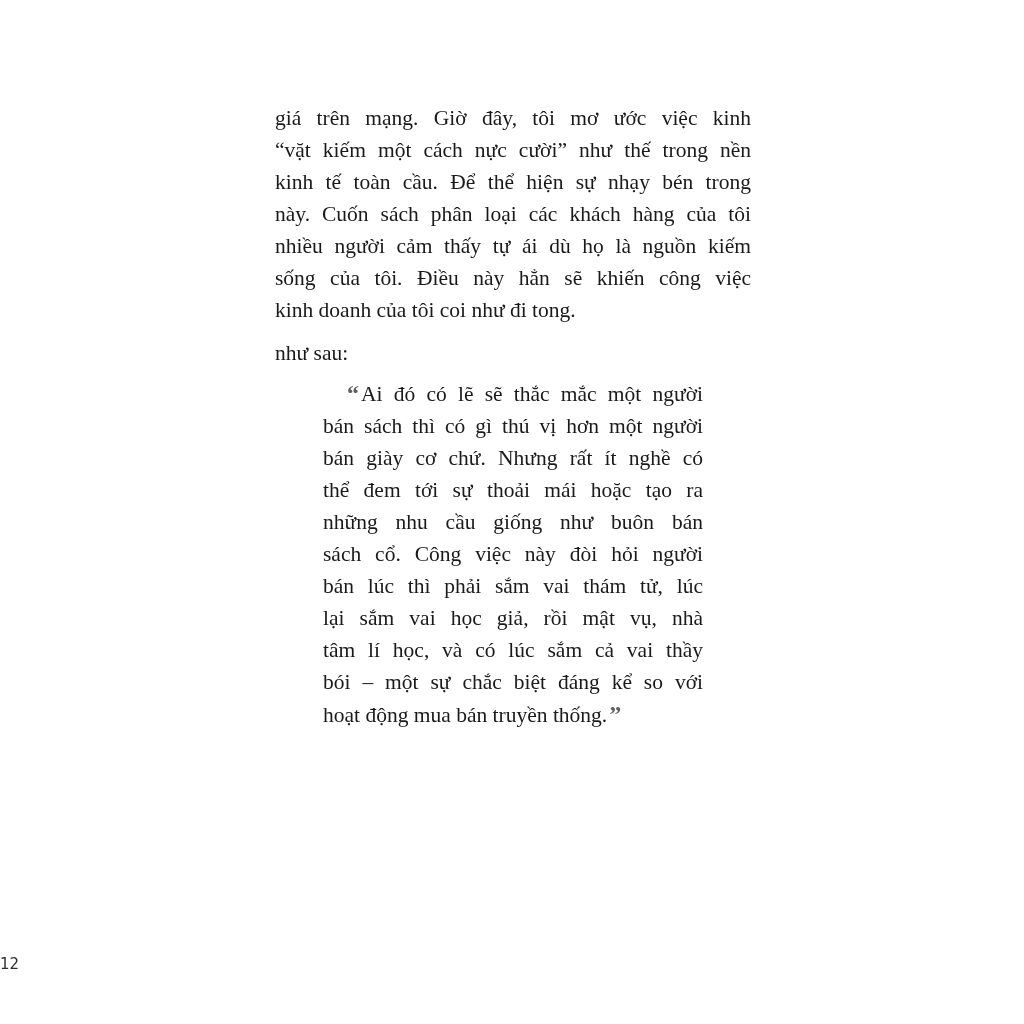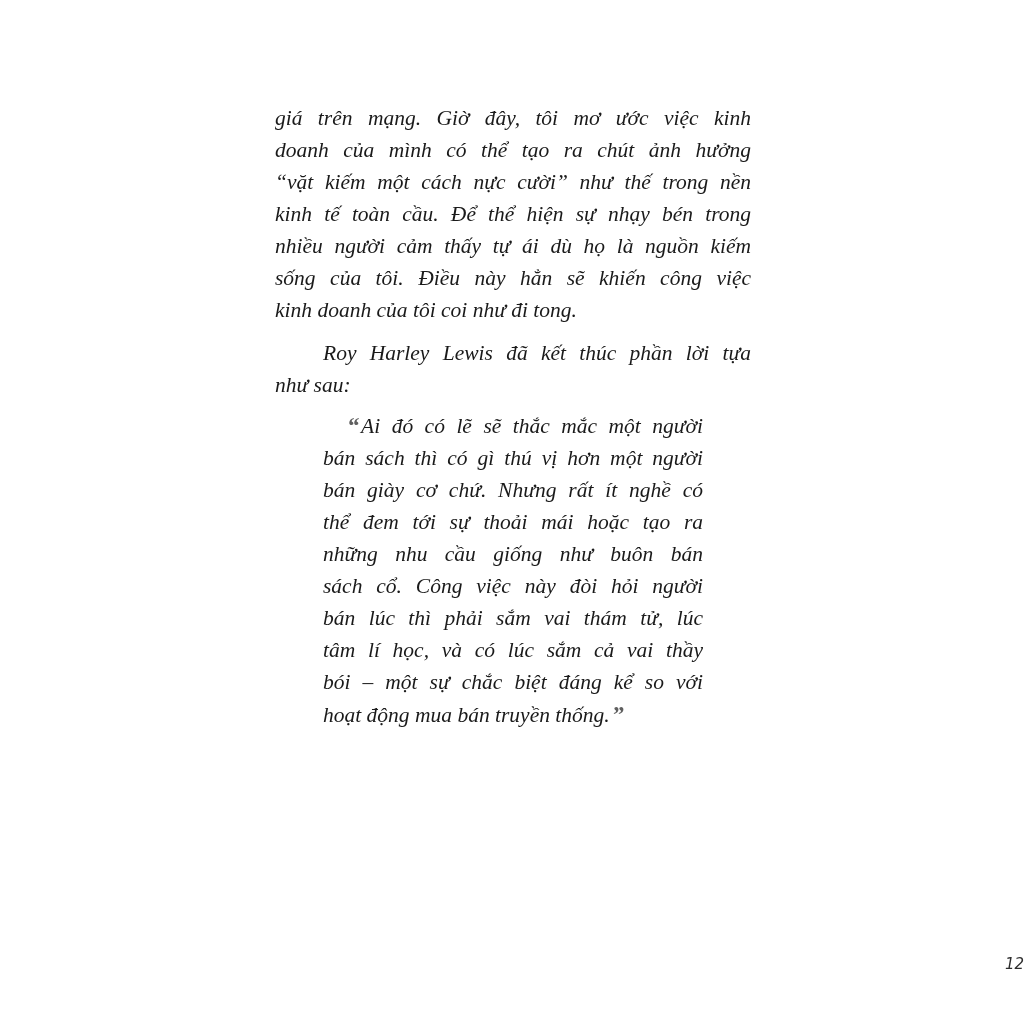--- a/index.html
+++ b/index.html
@@ -1,15 +1,15 @@
 <!DOCTYPE html>
 <html><head>
 <meta charset="utf-8">
 <style>
-  * { margin: 0; padding: 0; box-sizing: border-box; font-style: italic; }
+  * { margin: 0; padding: 0; box-sizing: border-box; }
   html, body {
     width: 1024px; height: 1024px;
     background: #ffffff;
     font-family: "Liberation Serif", "DejaVu Serif", serif;
     color: #1a1a1a;
     overflow: hidden;
   }
   .page {
     position: relative;
     width: 1024px; height: 1024px;
@@ -44,57 +44,57 @@
     font-weight: 700;
     font-size: 1.12em;
     letter-spacing: -1px;
   }
   .qmark.open { margin-right: 3px; }
   .qmark.close { margin-left: 2px; }
   .page-number {
     position: absolute;
     left: 0; top: 955px;
     width: 1024px;
-    text-align: right;
+    text-align: left;
     font-family: "DejaVu Sans", "Liberation Sans", sans-serif;
     font-size: 15px;
     color: #2e2e2e;
   }
 </style>
 </head>
 <body>
 
 <div class="page">
   <main class="text-block">
 
     <section class="para">
       <div class="line justify">giá trên mạng. Giờ đây, tôi mơ ước việc kinh</div>
-      <div class="line justify">doanh của mình có thể tạo ra chút ảnh hưởng</div>
       <div class="line justify">“vặt kiếm một cách nực cười” như thế trong nền</div>
       <div class="line justify">kinh tế toàn cầu. Để thể hiện sự nhạy bén trong</div>
+      <div class="line justify">này. Cuốn sách phân loại các khách hàng của tôi</div>
       <div class="line justify">nhiều người cảm thấy tự ái dù họ là nguồn kiếm</div>
       <div class="line justify">sống của tôi. Điều này hẳn sẽ khiến công việc</div>
       <div class="line">kinh doanh của tôi coi như đi tong.</div>
     </section>
 
     <section class="para para2">
-      <div class="line justify first">Roy Harley Lewis đã kết thúc phần lời tựa</div>
       <div class="line">như sau:</div>
     </section>
 
     <blockquote class="quote">
       <div class="line justify first">
         <span class="qmark open">“</span><span>Ai đó có lẽ sẽ thắc mắc một người</span>
       </div>
       <div class="line justify">bán sách thì có gì thú vị hơn một người</div>
       <div class="line justify">bán giày cơ chứ. Nhưng rất ít nghề có</div>
       <div class="line justify">thể đem tới sự thoải mái hoặc tạo ra</div>
       <div class="line justify">những nhu cầu giống như buôn bán</div>
       <div class="line justify">sách cổ. Công việc này đòi hỏi người</div>
       <div class="line justify">bán lúc thì phải sắm vai thám tử, lúc</div>
+      <div class="line justify">lại sắm vai học giả, rồi mật vụ, nhà</div>
       <div class="line justify">tâm lí học, và có lúc sắm cả vai thầy</div>
       <div class="line justify">bói – một sự chắc biệt đáng kể so với</div>
       <div class="line">
         <span>hoạt động mua bán truyền thống.</span><span class="qmark close">”</span>
       </div>
     </blockquote>
 
   </main>
 
   <footer class="page-number">12</footer>

